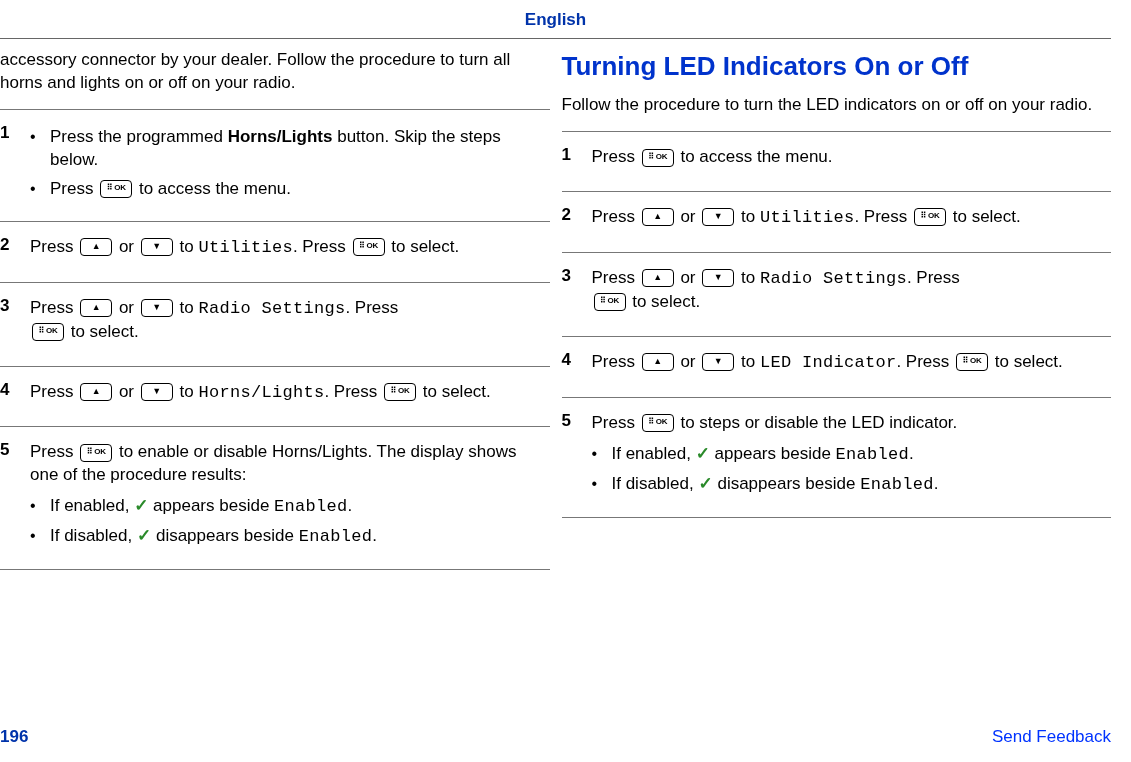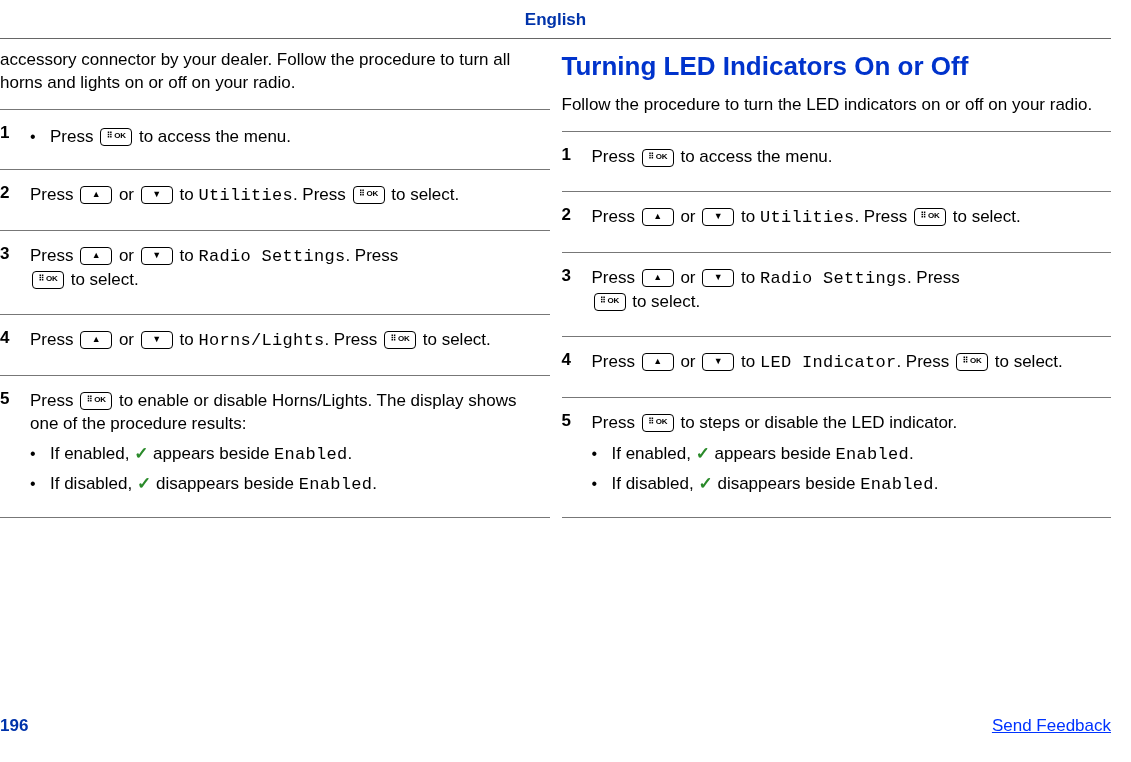--- a/index.html
+++ b/index.html
@@ -121,34 +121,33 @@
     font-weight: bold;
   }
   h2.section-title {
     color: #0033cc;
     font-size: 26px;
     font-weight: bold;
     margin: 0 0 10px 0;
   }
   .footer {
     position: absolute;
-    bottom: 26px;
+    bottom: 15px;
     left: 0;
     right: 20px;
     display: flex;
     justify-content: space-between;
     font-size: 17px;
   }
   .footer .pgnum {
     color: #0033aa;
     font-weight: bold;
   }
   .footer .feedback {
     color: #0033ff;
-    text-decoration: underline;
   }
   b { font-weight: bold; }
 </style>
 </head>
 <body>
 
 <div class="page">
   <div class="header-lang">English</div>
   <hr class="hr-top">
 
@@ -156,20 +155,25 @@
 
     <div class="col">
       <div class="intro">accessory connector by your dealer. Follow the procedure to turn all horns and lights on or off on your radio.</div>
 
       <ol class="steps">
 
         <li>
           <div class="step-num">1</div>
           <div class="step-body">
             <ul class="sub">
+              <li>
+                <span>
+                  <span>Press the programmed </span><b>Horns/Lights</b><span> button. Skip the steps below.</span>
+                </span>
+              </li>
               <li>
                 <span>
                   <span>Press </span><span class="icon icon-ok"></span><span> to access the menu.</span>
                 </span>
               </li>
             </ul>
           </div>
         </li>
 
         <li>

